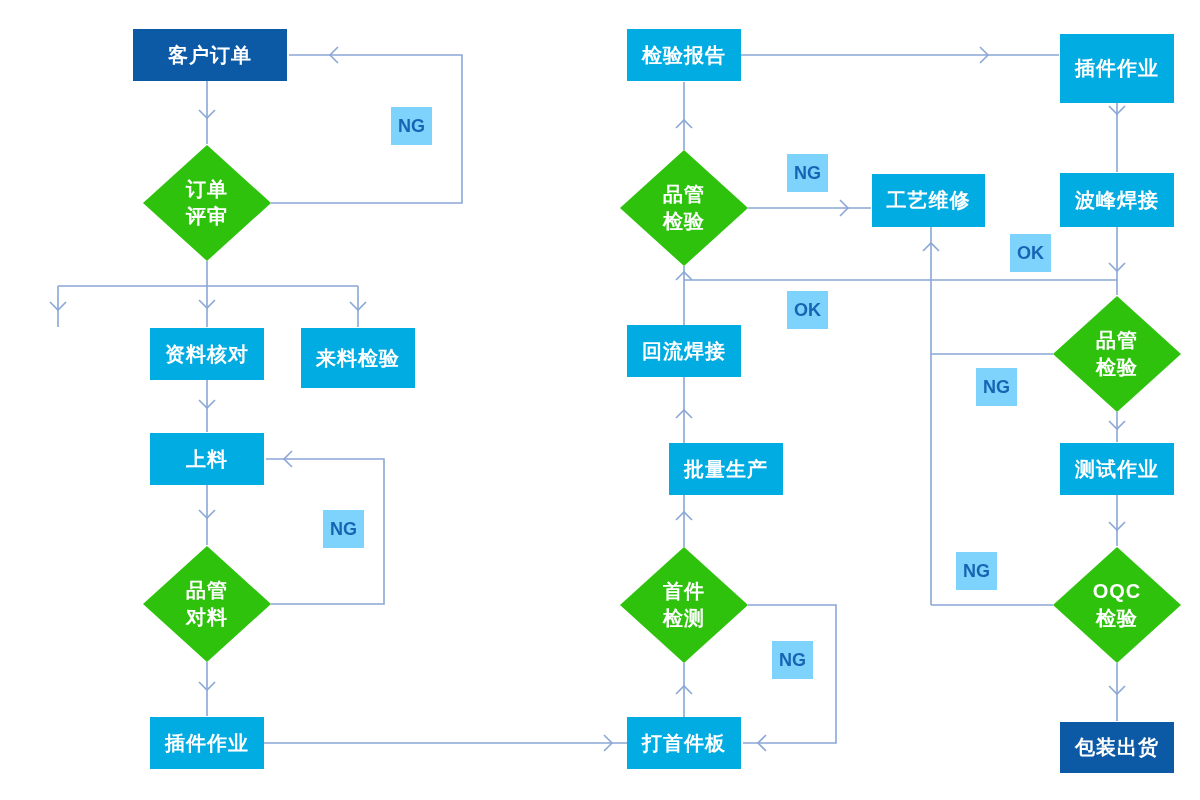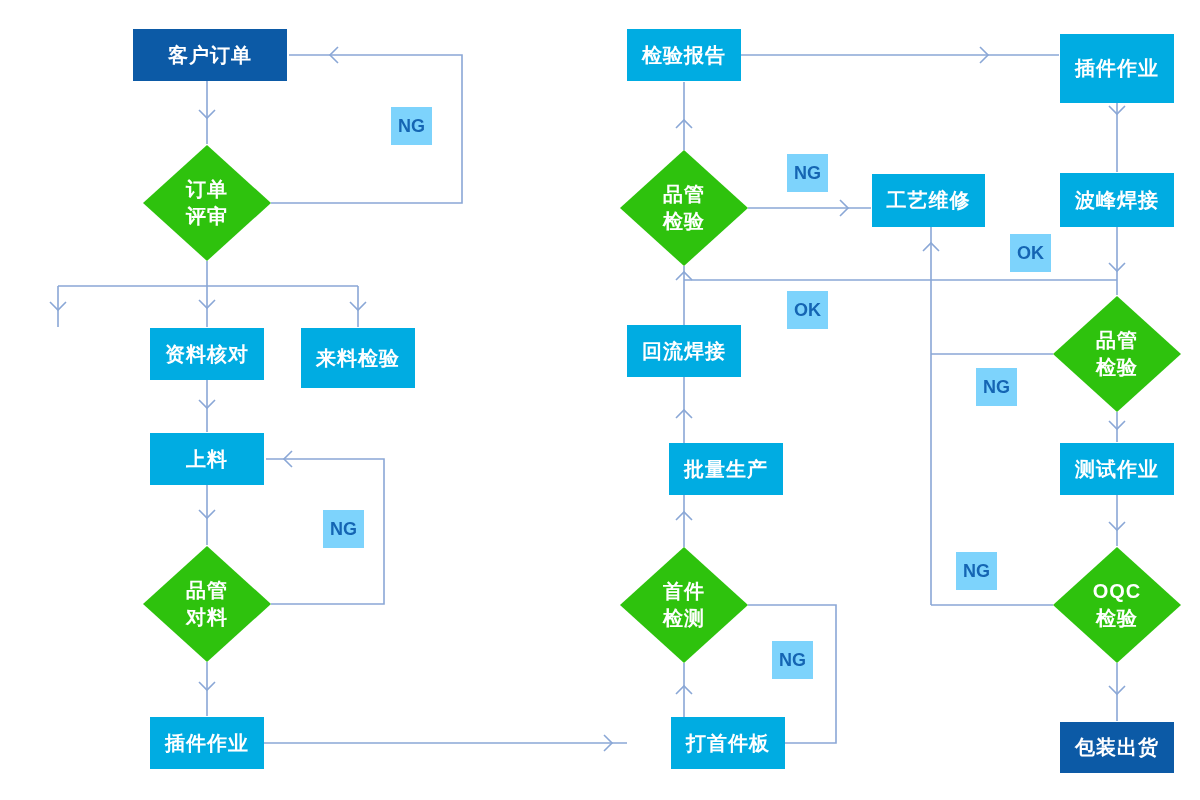--- a/index.html
+++ b/index.html
@@ -134,21 +134,21 @@
 
   <div class="node diamond" style="left:143px; top:546px; width:128px; height:116px;">
     <span>品管</span>
     <span>对料</span>
   </div>
 
   <div class="node process" style="left:150px; top:717px; width:114px; height:52px;">
     <span>插件作业</span>
   </div>
 
-  <div class="node process" style="left:627px; top:717px; width:114px; height:52px;margin-left:44px;">
+  <div class="node process" style="left:627px; top:717px; width:114px; height:52px;">
     <span>打首件板</span>
   </div>
 
   <div class="node diamond" style="left:620px; top:547px; width:128px; height:116px;">
     <span>首件</span>
     <span>检测</span>
   </div>
 
   <div class="node process" style="left:627px; top:443px; width:114px; height:52px;margin-left:42px;">
     <span>批量生产</span>

